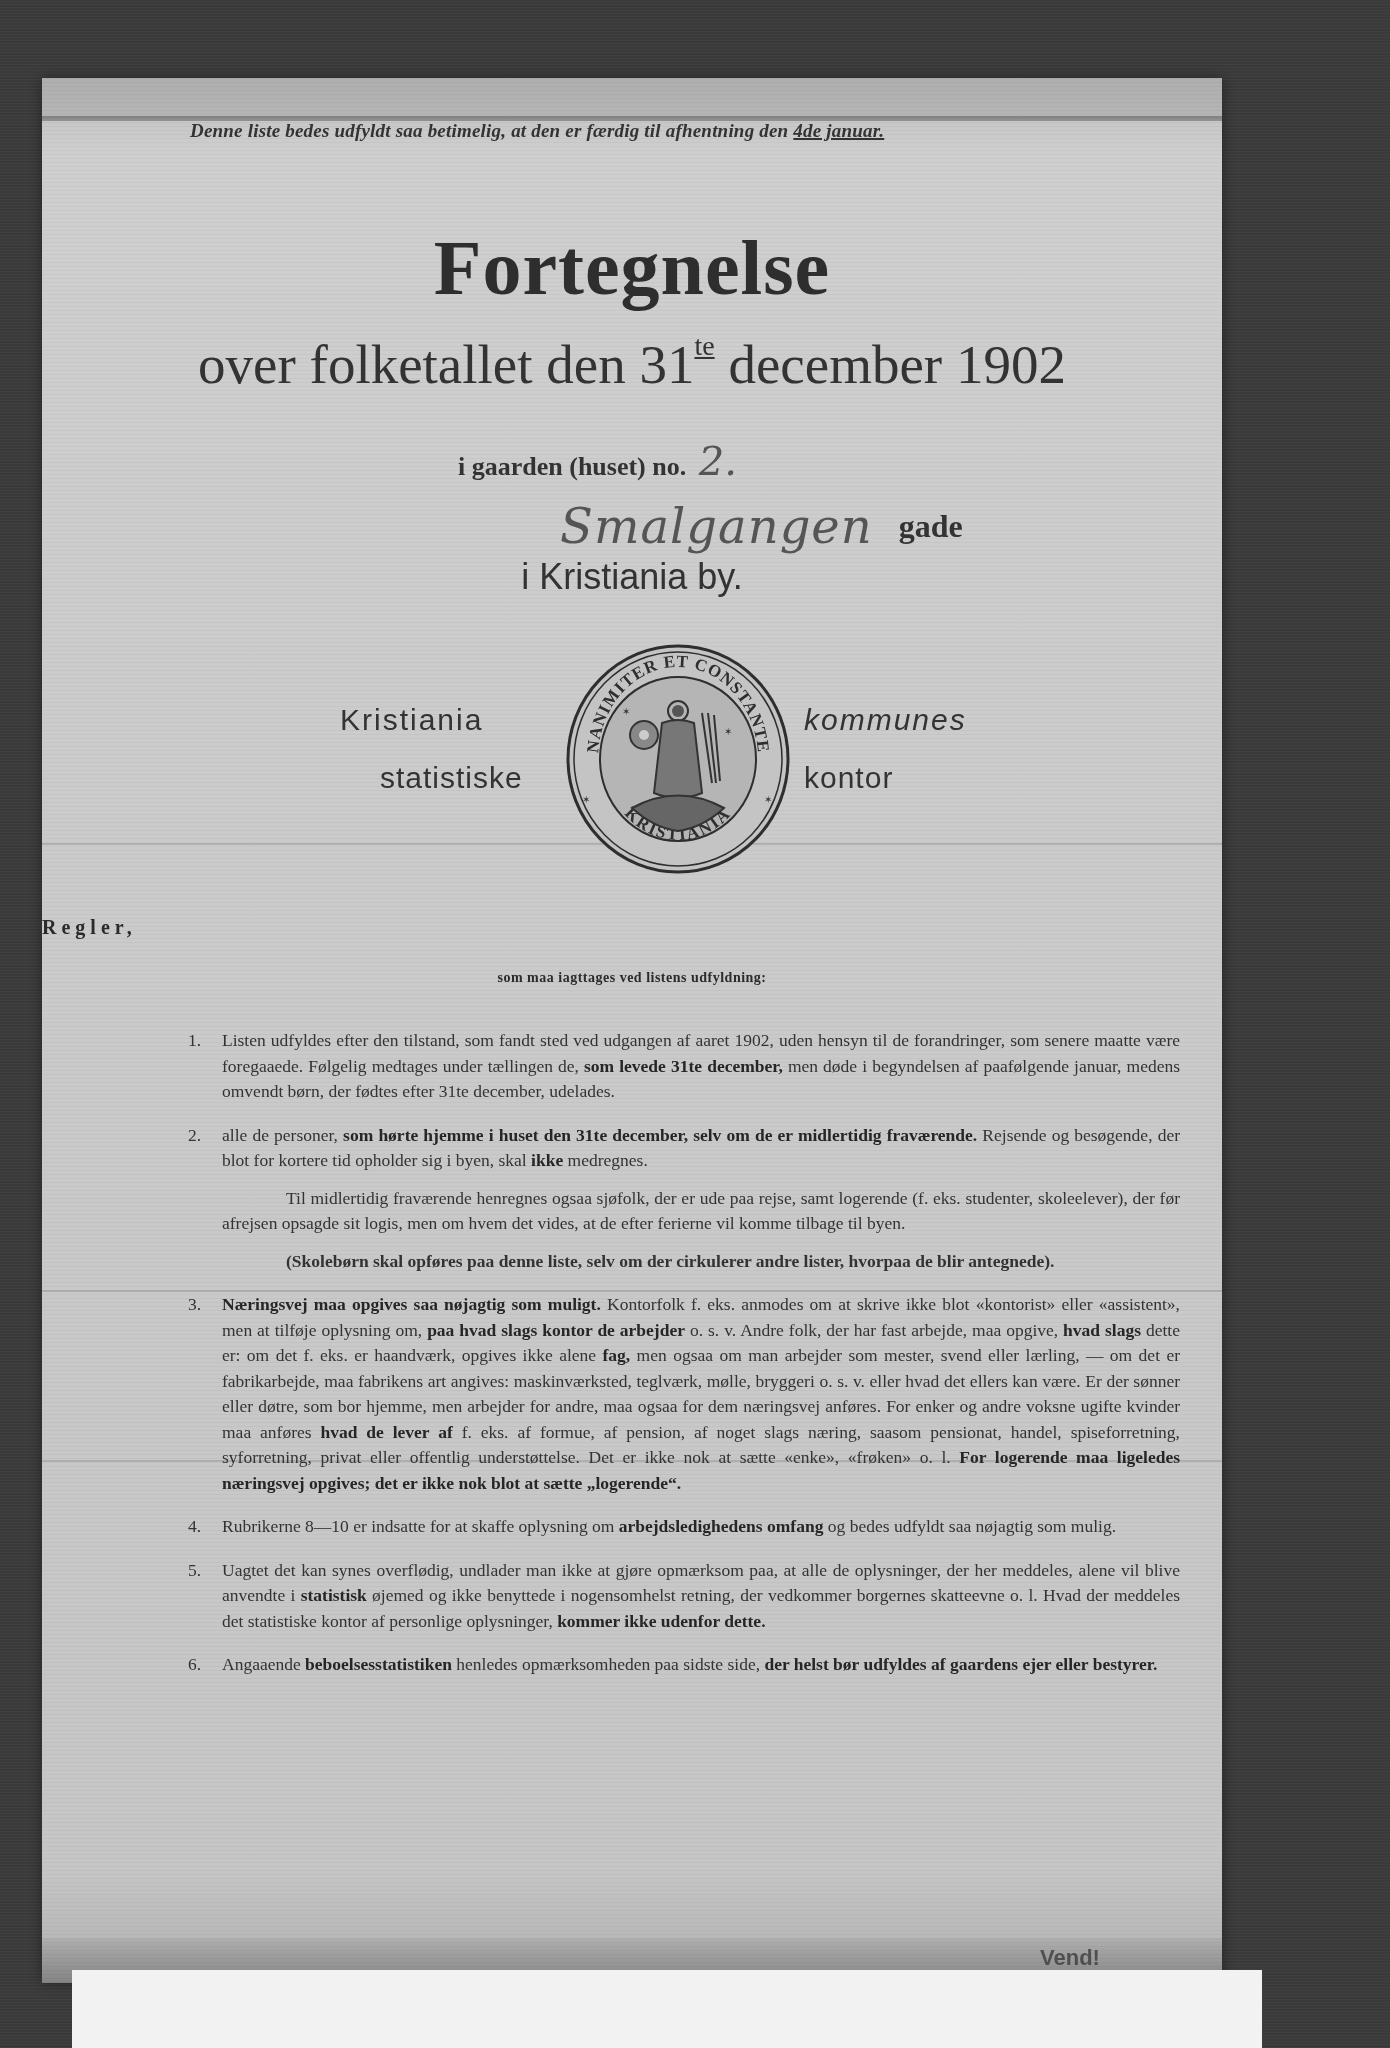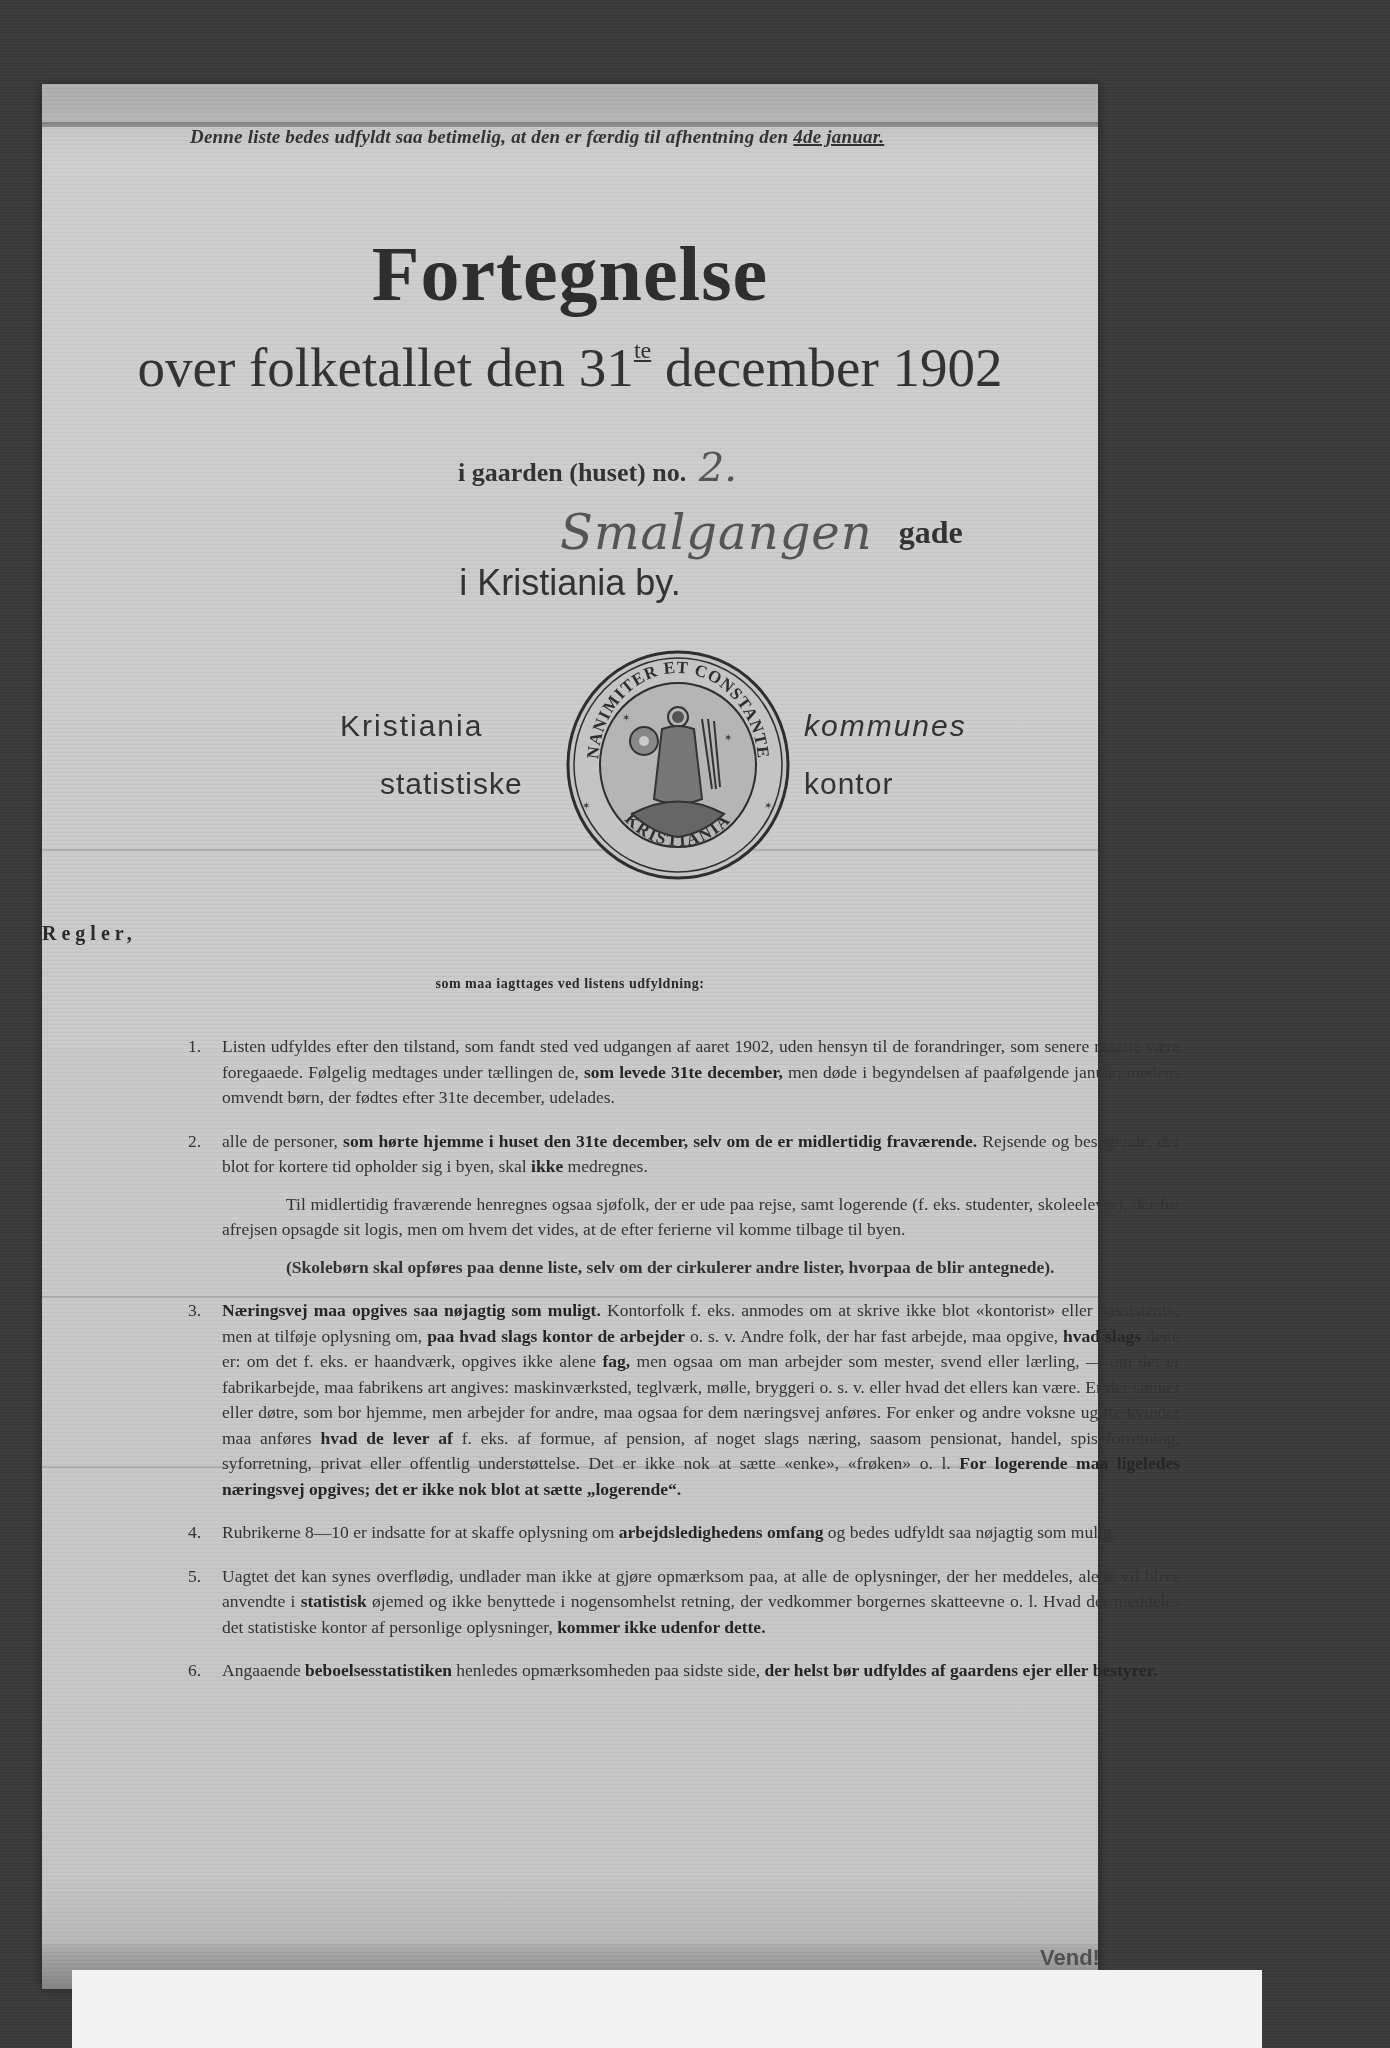--- a/index.html
+++ b/index.html
@@ -5,21 +5,21 @@
   html, body { margin:0; padding:0; }
   body {
     width:1390px; height:2048px; overflow:hidden;
     background:#3a3a3a;
     background-image: repeating-linear-gradient(0deg, rgba(255,255,255,0.03) 0 1px, transparent 1px 3px);
     position:relative;
     font-family:"Liberation Serif", "DejaVu Serif", serif;
     color:#2b2b2b;
   }
   .sheet {
-    position:absolute; left:42px; top:84px; width:1056px; height:1905px;
+    position:absolute; left:42px; top:78px; width:1180px; height:1905px;
     background:#c9c9c9;
     background-image:
       repeating-linear-gradient(0deg, rgba(0,0,0,0.035) 0 1px, transparent 1px 4px),
       linear-gradient(180deg, #bdbdbd 0%, #cfcfcf 4%, #cacaca 50%, #c6c6c6 94%, #b0b0b0 100%);
     box-shadow: 0 0 12px rgba(0,0,0,0.4);
   }
   .topband { position:absolute; left:0; right:0; top:0; height:40px; background:rgba(0,0,0,0.08); }
   .topline { position:absolute; left:0; right:0; top:38px; height:5px; background:rgba(0,0,0,0.28); }
   .bottomband { position:absolute; left:0; right:0; bottom:0; height:45px; background:linear-gradient(180deg, rgba(0,0,0,0.05), rgba(0,0,0,0.25)); }
   .hline { position:absolute; left:0; right:0; height:2px; background:rgba(0,0,0,0.13); }
@@ -32,21 +32,21 @@
   .notice .u { text-decoration:underline; text-decoration-thickness:2px; }
 
   .title {
     position:absolute; left:0; right:0; top:145px; text-align:center;
     font-size:78px; font-weight:bold; letter-spacing:1px; color:#2e2e2e;
   }
   .subtitle {
     position:absolute; left:0; right:0; top:252px; text-align:center;
     font-size:55px; color:#333; white-space:nowrap;
   }
-  .subtitle sup { font-size:24px; vertical-align:28px; text-decoration:underline; }
+  .subtitle sup { font-size:28px; vertical-align:28px; text-decoration:underline; }
 
   .gaard { position:absolute; left:416px; top:360px; font-size:26px; font-weight:bold; color:#333; }
   .hand { font-family:"DejaVu Serif", serif; font-style:italic; font-weight:normal; color:#555; font-size:40px;margin-left:8px; }
   .gaard .hand { margin-left:6px; }
   .street { position:absolute; left:510px; top:420px; }
   .street .hand { font-size:48px; letter-spacing:1px; }
   .street .gade { font-size:32px; font-weight:bold; margin-left:22px; color:#333; position:relative; top:-6px; }
   .city { position:absolute; left:0; right:0; top:478px; text-align:center; font-family:"Liberation Sans", sans-serif; font-size:36px; color:#333; }
 
   .office-left, .office-right { position:absolute; font-family:"Liberation Sans", sans-serif; font-size:30px; color:#333; letter-spacing:2px; }

